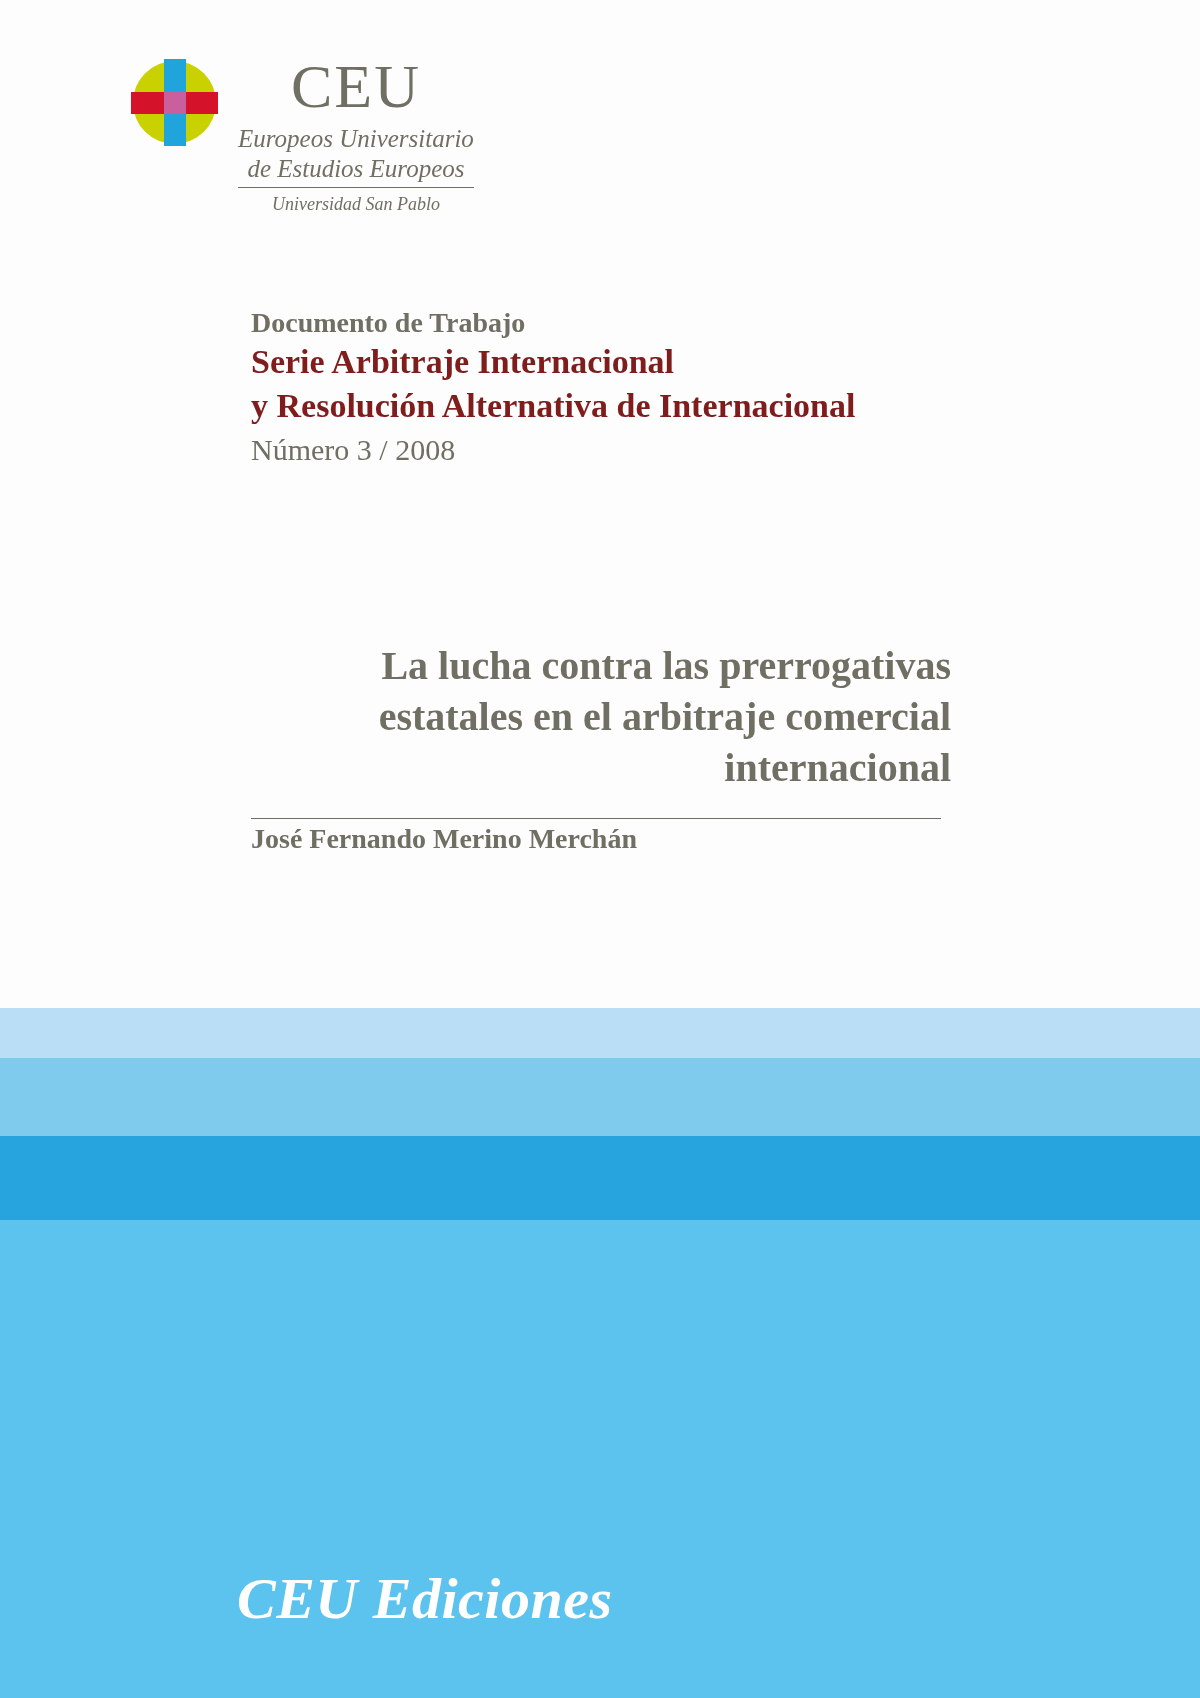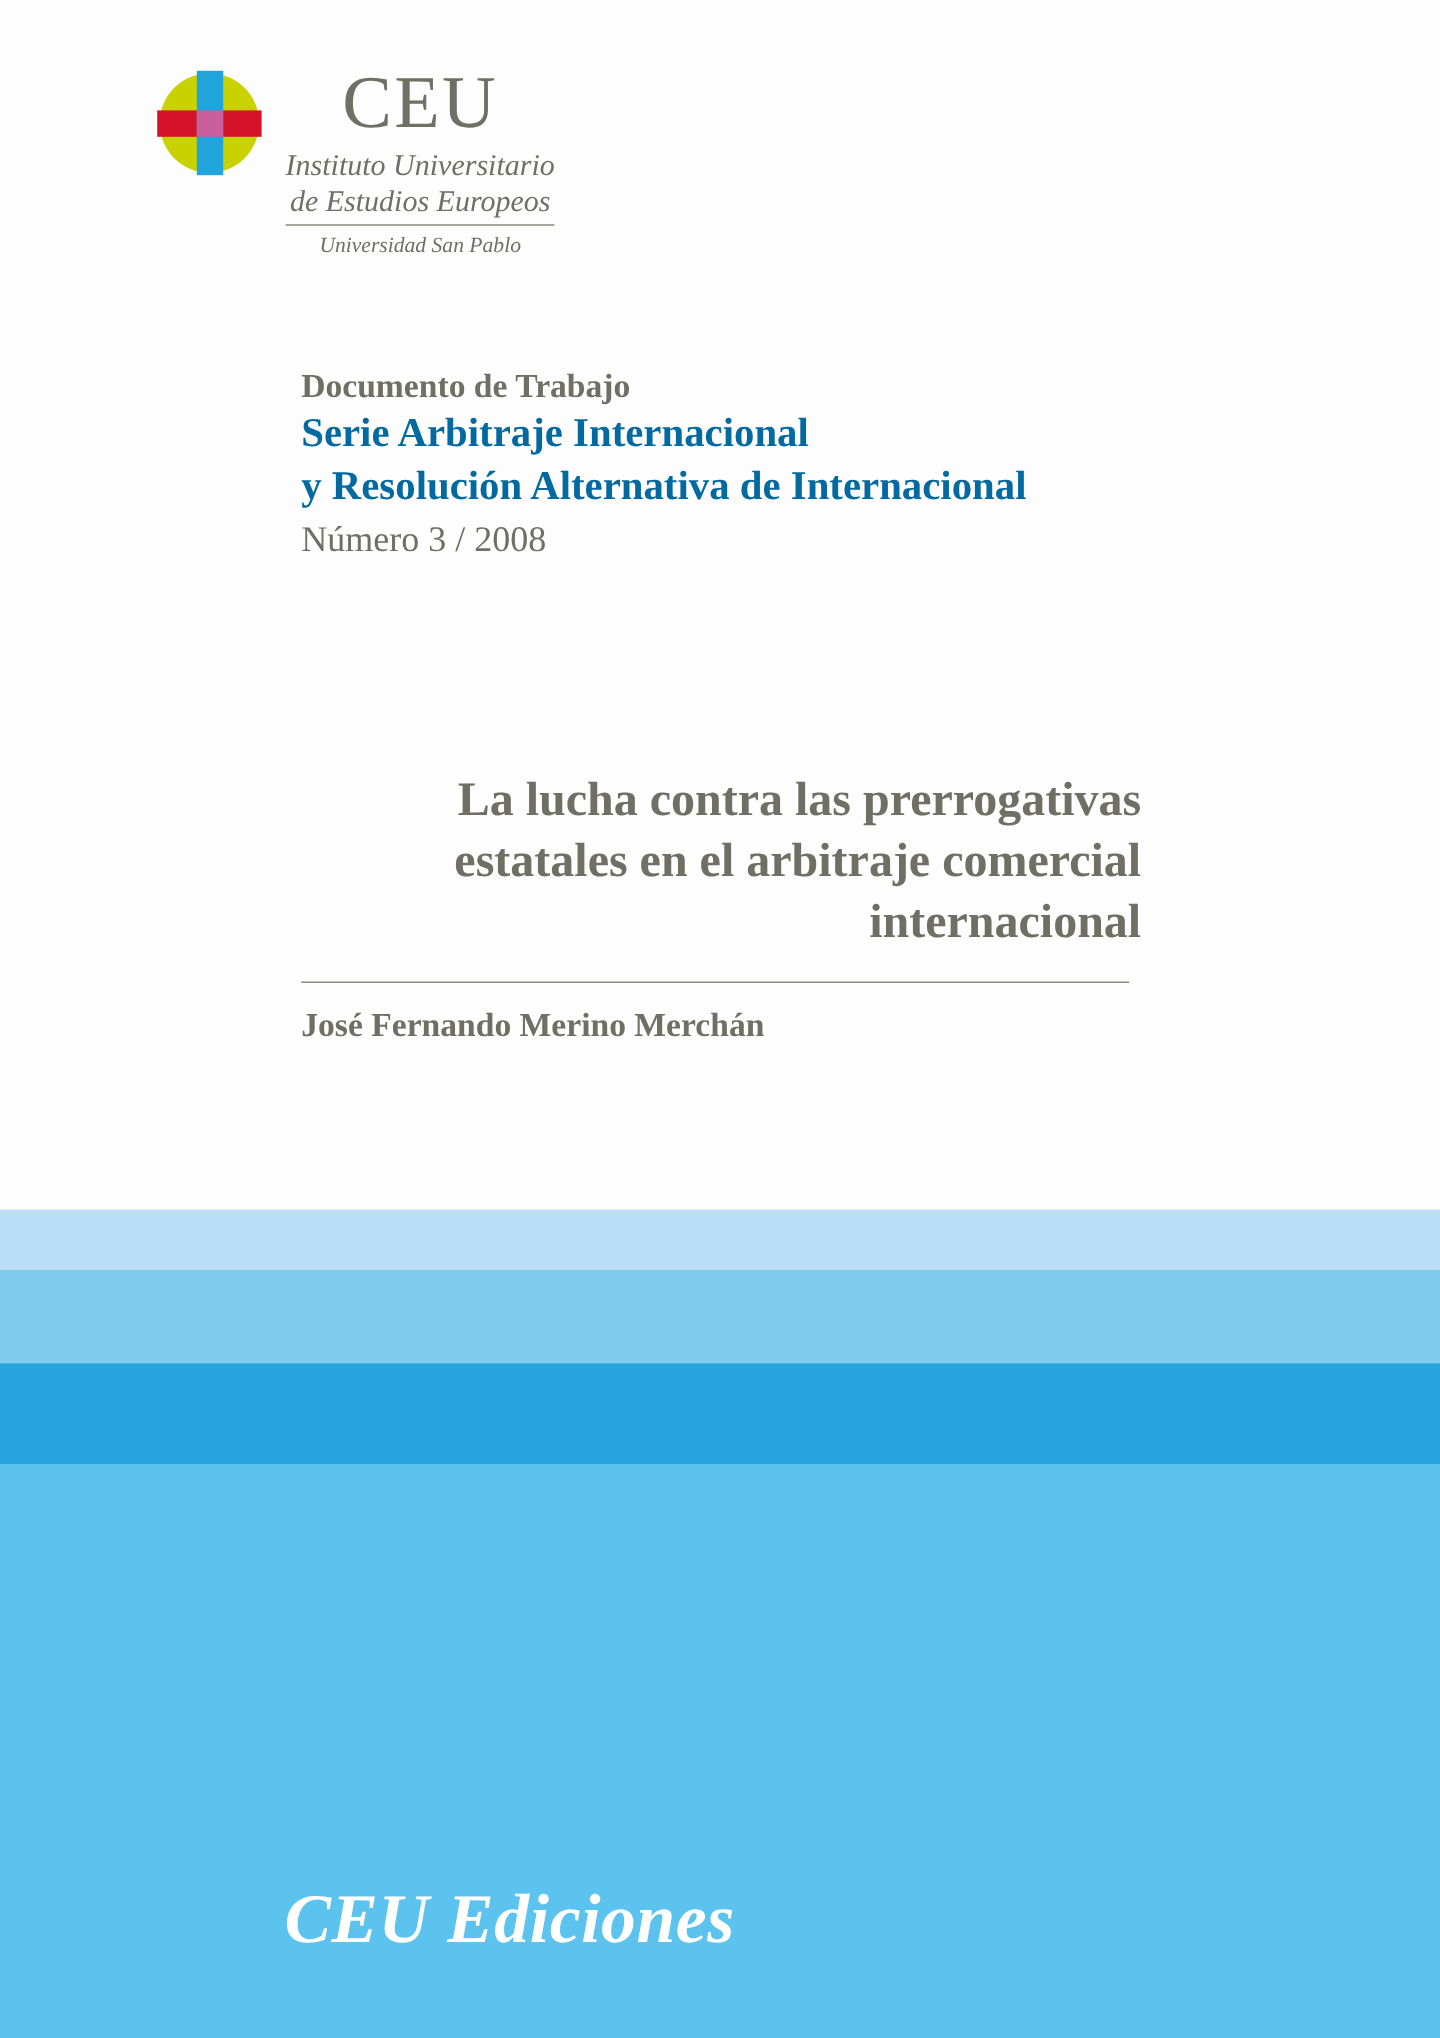--- a/index.html
+++ b/index.html
@@ -125,21 +125,21 @@
     font-weight: bold;
     font-size: 28px;
     line-height: 1.25;
     color: #6f6f63;
   }
   .series-line {
     font-family: "Liberation Serif", serif;
     font-weight: bold;
     font-size: 34px;
     line-height: 1.3;
-    color: #0369a1;
+    color: #7f1d1d;
   }
   .series-number {
     font-family: "Liberation Serif", serif;
     font-size: 30px;
     line-height: 1.35;
     color: #6f6f63;
     margin-top: 2px;
   }
 
   
@@ -161,21 +161,21 @@
     width: 690px;
     height: 1.5px;
     background: #6f6f63;
     margin-top: 24px;
   }
   .doc-author {
     font-family: "Liberation Serif", serif;
     font-weight: bold;
     font-size: 28px;
     color: #6f6f63;
-    margin-top: 20px;
+    margin-top: 4px;
   }
 
   
   .band {
     position: absolute;
     left: 0;
     width: 1200px;
   }
   .band-1 { top: 1008px;  height: 50px;  background: #b9def5; }
   .band-2 { top: 1058px;  height: 78px;  background: #7fcbee; }
@@ -206,21 +206,21 @@
       <div class="logo-row">
         <div class="logo-mark">
           <div class="disc"></div>
           <div class="bar-h"></div>
           <div class="bar-v"></div>
           <div class="center"></div>
         </div>
         <div class="logo-text">
           <div class="logo-ceu">CEU</div>
           <div class="logo-sub">
-            <div>Instituto Universitario</div>
+            <div>Europeos Universitario</div>
             <div>de Estudios Europeos</div>
           </div>
           <div class="logo-univ">Universidad San Pablo</div>
         </div>
       </div>
     </div>
 
     <div class="series-block">
       <div class="series-kicker">Documento de Trabajo</div>
       <div class="series-line">Serie Arbitraje Internacional</div>

